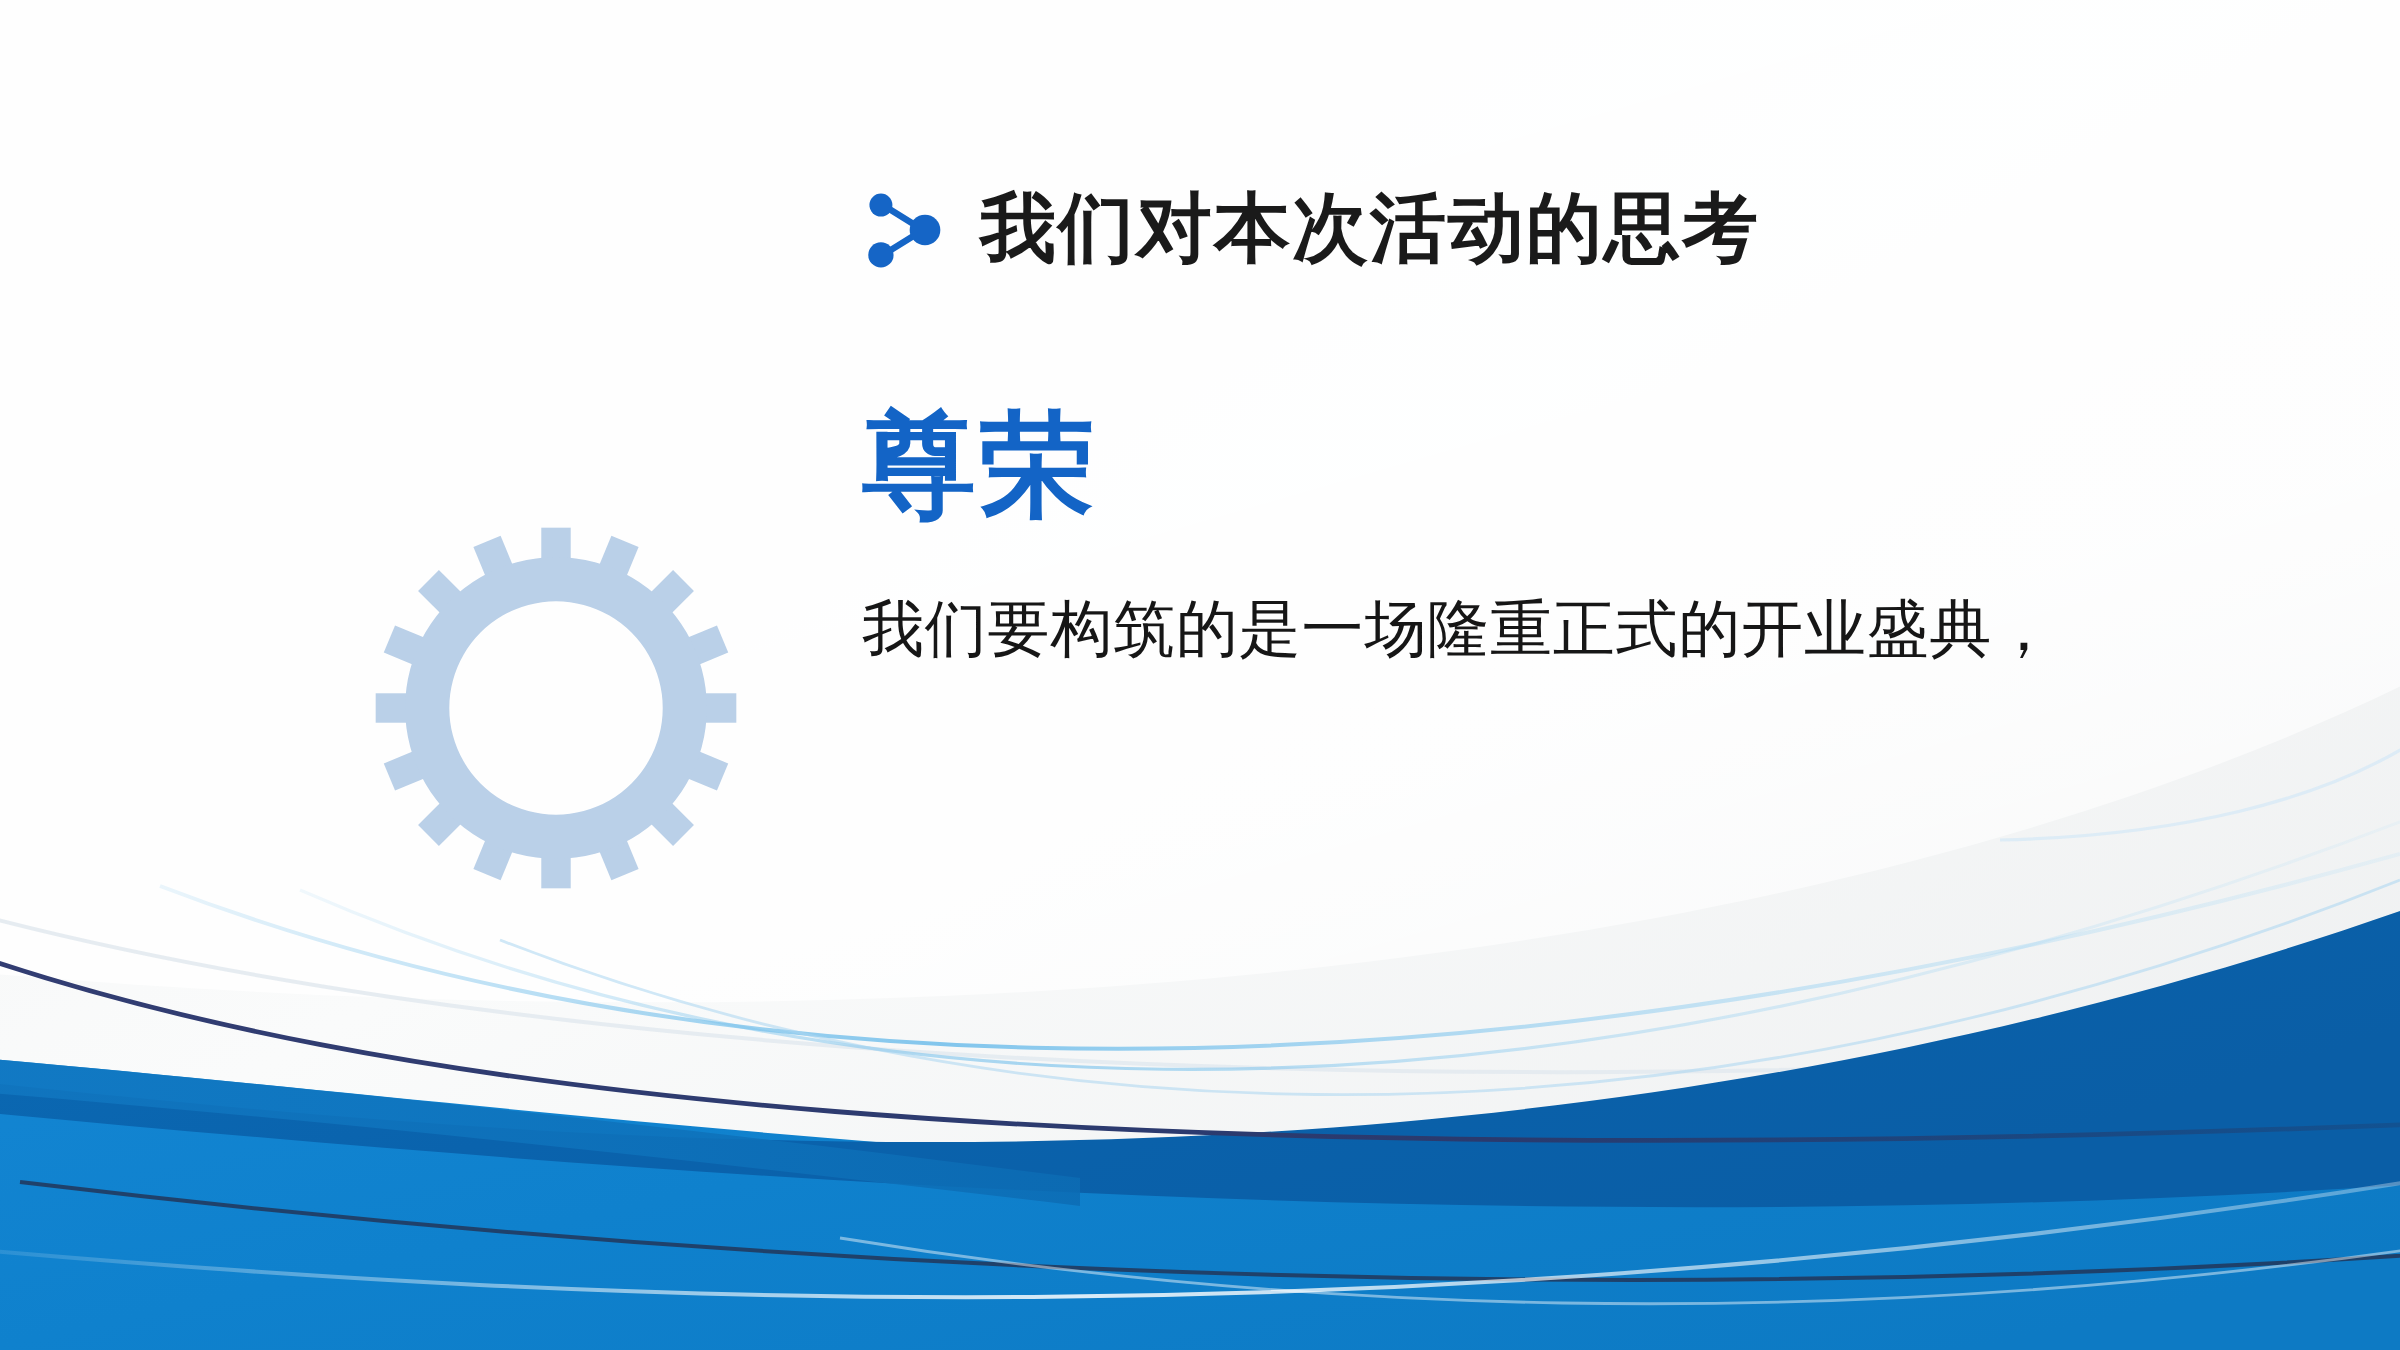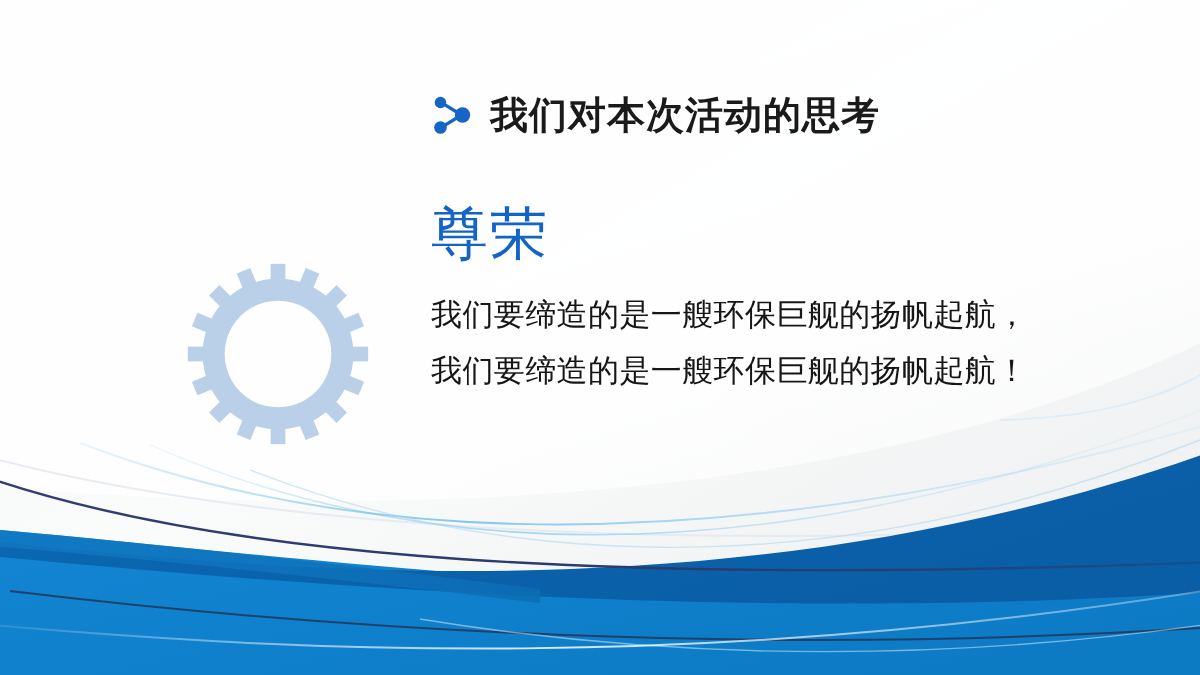--- a/index.html
+++ b/index.html
@@ -54,21 +54,21 @@
 
   
   .content {
     position: absolute;
     left: 431px;
     top: 203px;
     width: 700px;
   }
   .headline {
     font-size: 57px;
-    font-weight: 400;
+    font-weight: 700;
     color: #1364c6;
     line-height: 1.08;
     letter-spacing: 2px;
     margin: 0 0 22px 0;
     white-space: nowrap;
   }
   .body-line {
     font-size: 31px;
     font-weight: 500;
     color: #161616;
@@ -188,17 +188,16 @@
       </g>
       <circle cx="13" cy="11" r="6" fill="#1565c6"></circle>
       <circle cx="13" cy="37" r="6.6" fill="#1565c6"></circle>
       <circle cx="36" cy="24" r="8" fill="#1565c6"></circle>
     </svg>
     <div class="title-text">我们对本次活动的思考</div>
   </div>
 
   <div class="content">
     <div class="headline">尊荣</div>
-    <div class="body-line">我们要缔造的是一艘环保巨舰的扬帆起航，</div>
-    <div class="body-line">我们要缔造的是一艘环保巨舰的扬帆起航！</div>
+    <div class="body-line">我们要构筑的是一场隆重正式的开业盛典，</div>
   </div>
 
 </div>
 
 </body></html>

